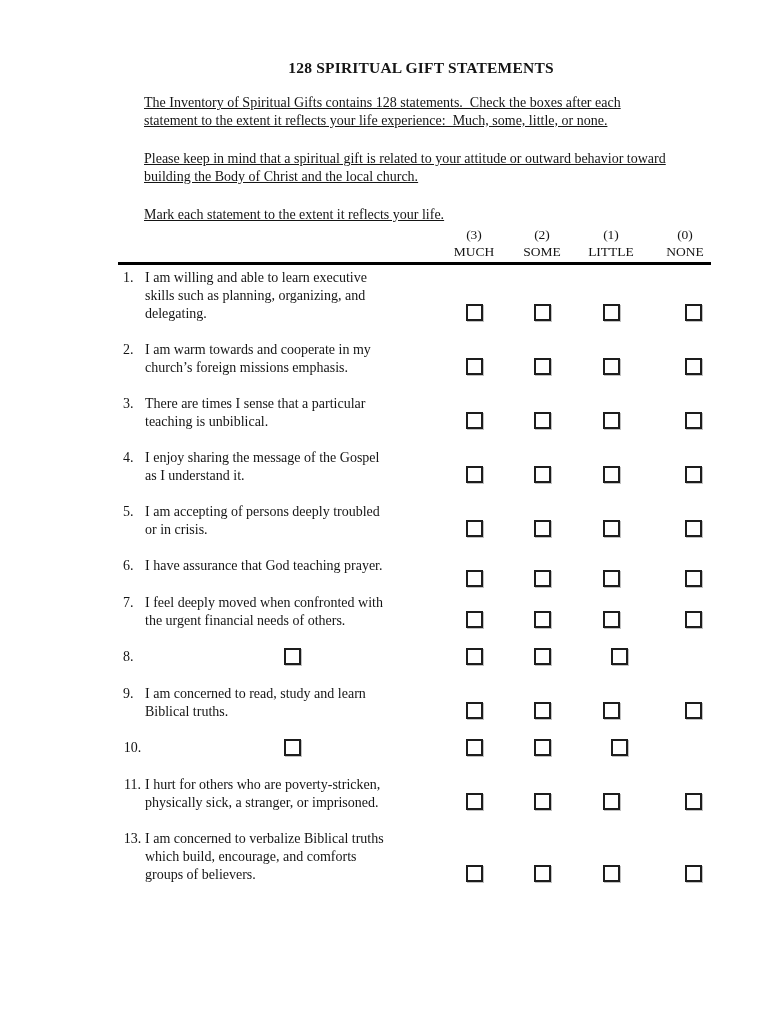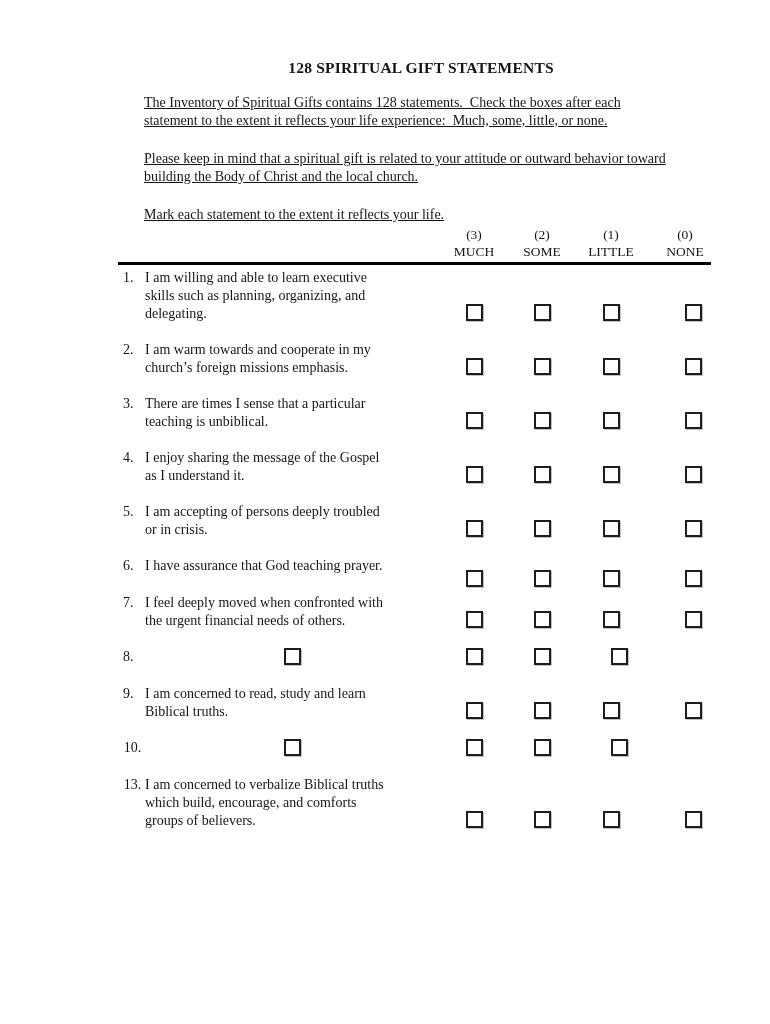--- a/index.html
+++ b/index.html
@@ -280,20 +280,37 @@
           <div class="box"></div>
         </div>
       <div class="cell c3">
           <div class="box"></div>
         </div>
       <div class="cell c4">
           <div class="box"></div>
         </div>
     </div>
 
+    <div class="row">
+      <div class="num">11.</div>
+      <div class="txt">I hurt for others who are poverty-stricken,
+physically sick, a stranger, or imprisoned.</div>
+      <div class="cell c1">
+          <div class="box"></div>
+        </div>
+      <div class="cell c2">
+          <div class="box"></div>
+        </div>
+      <div class="cell c3">
+          <div class="box"></div>
+        </div>
+      <div class="cell c4">
+          <div class="box"></div>
+        </div>
+    </div>
 
     <div class="row">
       <div class="num">13.</div>
       <div class="txt">I am concerned to verbalize Biblical truths
 which build, encourage, and comforts
 groups of believers.</div>
       <div class="cell c1">
           <div class="box"></div>
         </div>
       <div class="cell c2">

